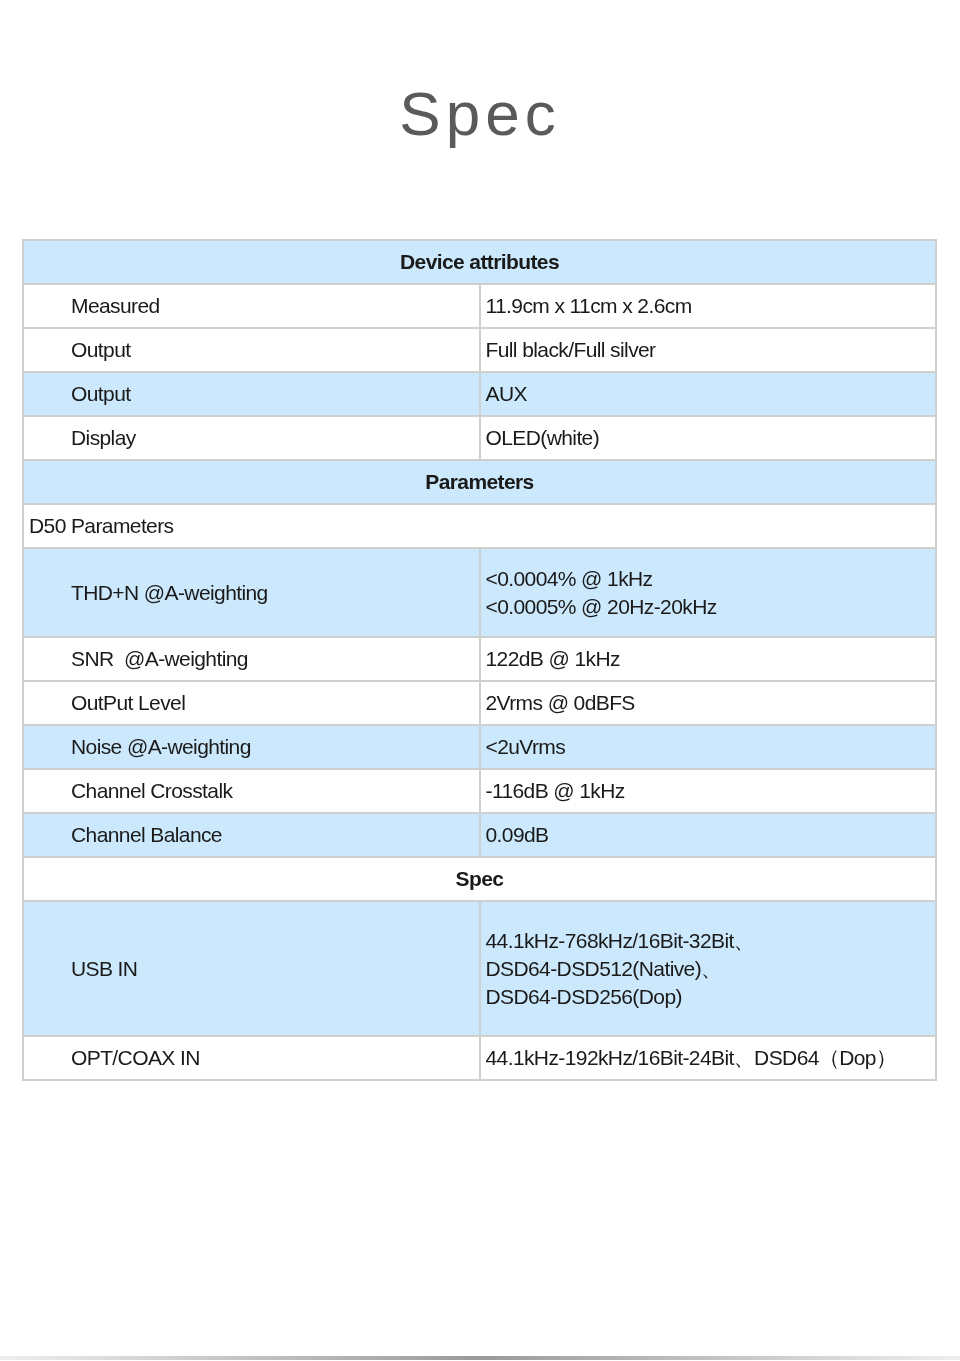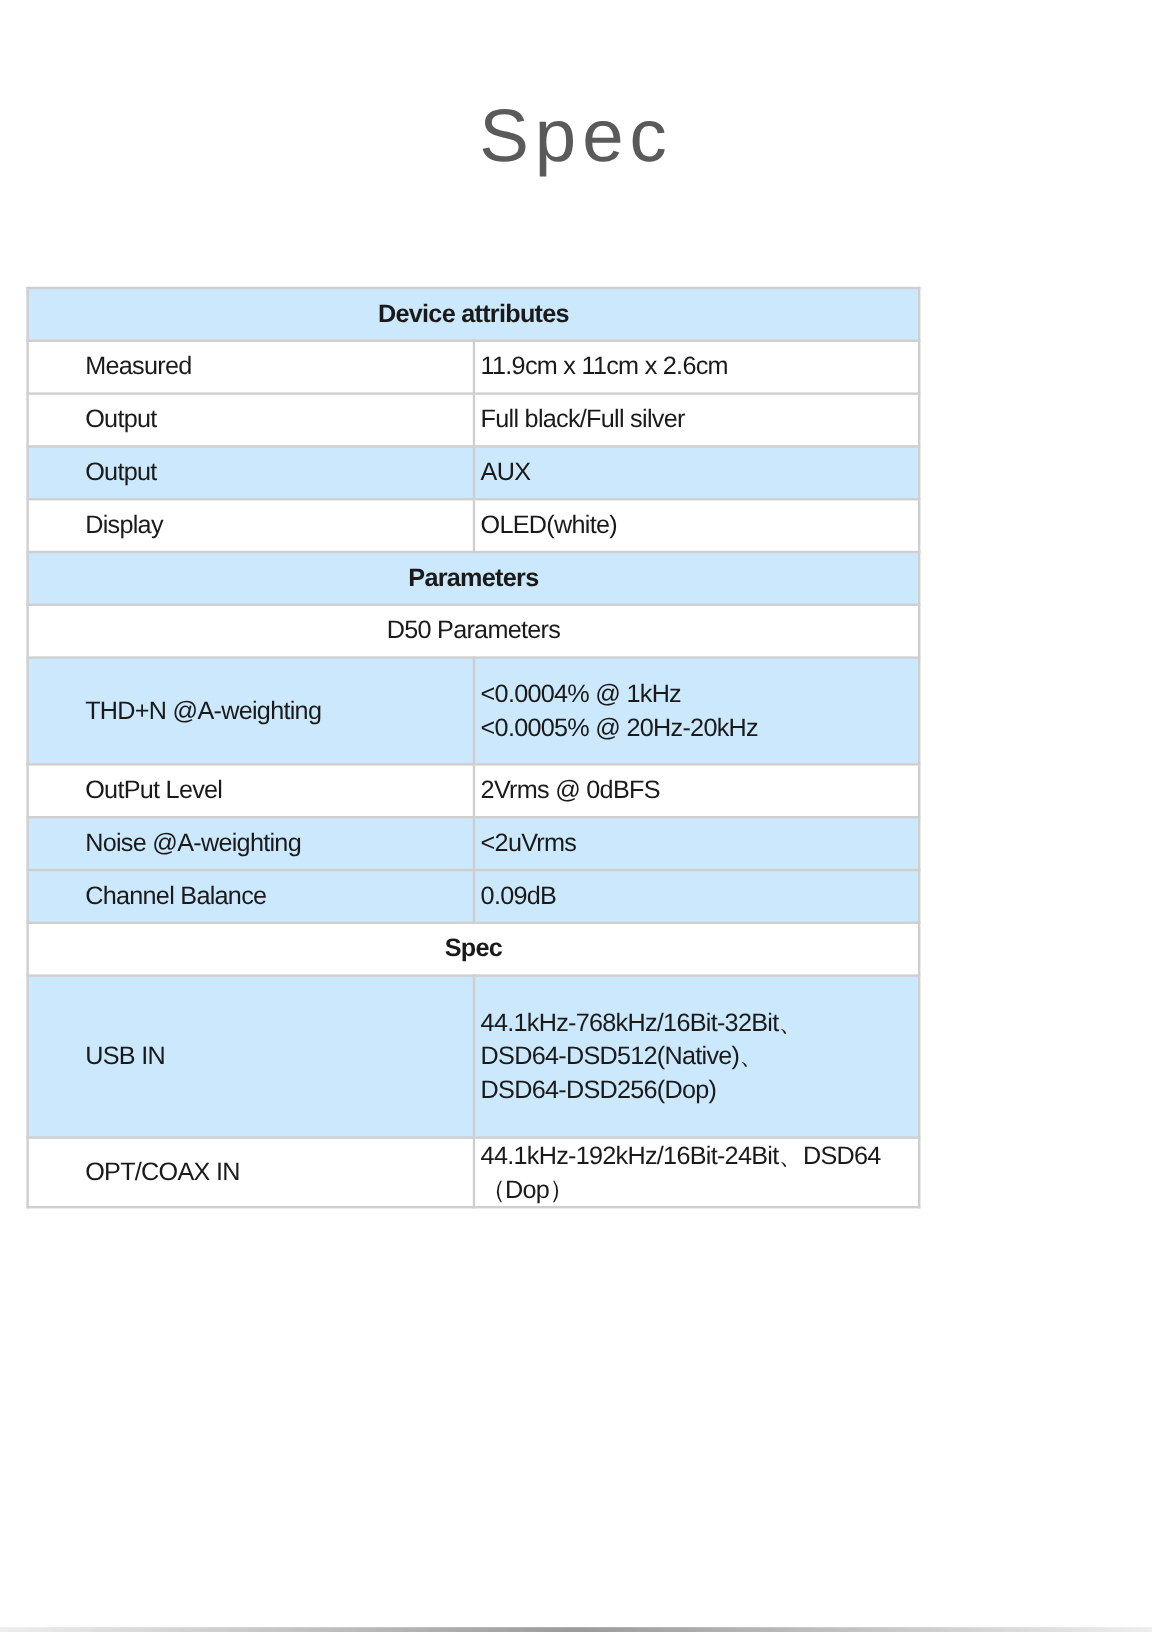--- a/index.html
+++ b/index.html
@@ -6,32 +6,32 @@
     body {
       width: 960px; height: 1361px; background: #ffffff; position: relative; overflow: hidden;
       font-family: "Liberation Sans", "DejaVu Sans", sans-serif;
     }
     .title {
       position: absolute; top: 78px; left: 0; width: 960px; text-align: center;
       font-size: 62px; letter-spacing: 5px; color: #5a5a5a; font-weight: normal;
       font-family: "Liberation Sans", "DejaVu Sans", sans-serif;
     }
     table.spec {
-      position: absolute; top: 239px; left: 22px; width: 745px;
+      position: absolute; top: 239px; left: 22px; width: 915px;
       border-collapse: collapse; table-layout: fixed;
       font-size: 21px; color: #1a1a1a; letter-spacing: -0.6px;
     }
     table.spec td {
       border: 2px solid #cfcfcf; padding: 0 5px; height: 42px; vertical-align: middle;
     }
     table.spec td.label { width: 279px; padding-left: 47px; }
     tr.blue td { background: #cce8fc; }
     tr.white td { background: #ffffff; }
     td.section { text-align: center; font-weight: bold; }
-    td.subsection { text-align: center; }
+    td.subsection { text-align: left; }
     td.multi { padding-top: 0; line-height: 28px; }
     tr.tall2 td { height: 87px; }
     tr.tall3 td { height: 133px; margin-top: 45px; }
     .line { display: block; }
     .bottom-bar {
       position: absolute; left: 0; top: 1356px; width: 960px; height: 4px;
       background: linear-gradient(to right, rgba(200,200,200,0.3), #9a9a9a 50%, rgba(200,200,200,0.3));
     }
   </style>
 </head>
@@ -68,26 +68,34 @@
       <td colspan="2" class="subsection">D50 Parameters</td>
     </tr>
     <tr class="blue tall2">
       <td class="label">THD+N @A-weighting</td>
       <td class="multi">
         <span class="line">&lt;0.0004% @ 1kHz</span>
         <span class="line">&lt;0.0005% @ 20Hz-20kHz</span>
       </td>
     </tr>
     <tr class="white">
+      <td class="label" style="white-space:pre">SNR  @A-weighting</td>
+      <td>122dB @ 1kHz</td>
+    </tr>
+    <tr class="white">
       <td class="label">OutPut Level</td>
       <td>2Vrms @ 0dBFS</td>
     </tr>
     <tr class="blue">
       <td class="label">Noise @A-weighting</td>
       <td>&lt;2uVrms</td>
+    </tr>
+    <tr class="white">
+      <td class="label">Channel Crosstalk</td>
+      <td>-116dB @ 1kHz</td>
     </tr>
     <tr class="blue">
       <td class="label">Channel Balance</td>
       <td>0.09dB</td>
     </tr>
 
     <tr class="white">
       <td colspan="2" class="section">Spec</td>
     </tr>
     <tr class="blue tall3">

